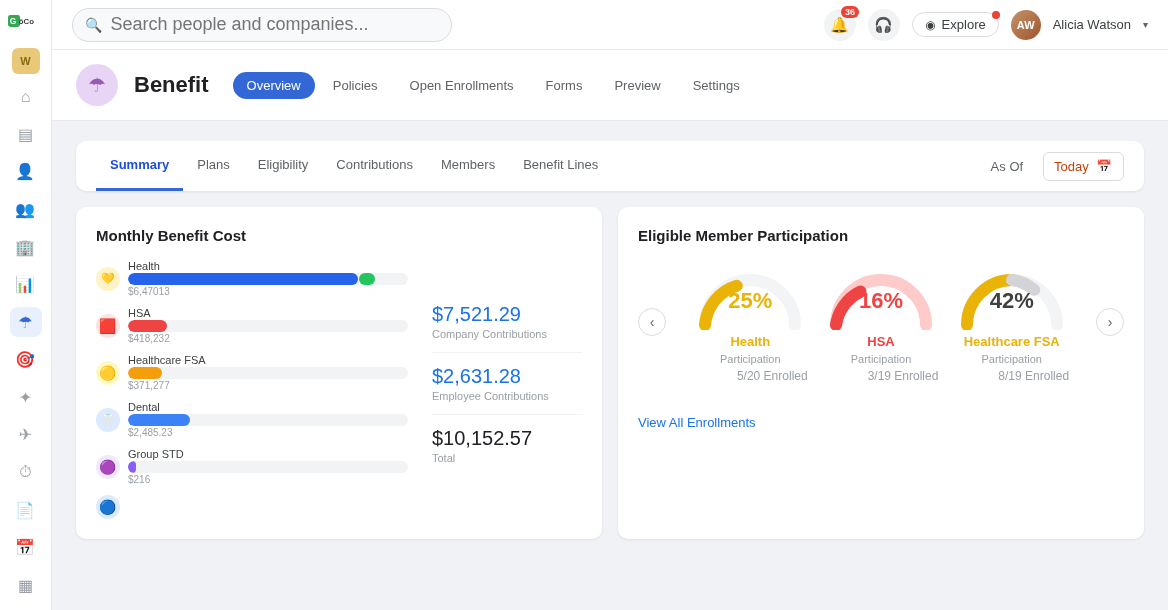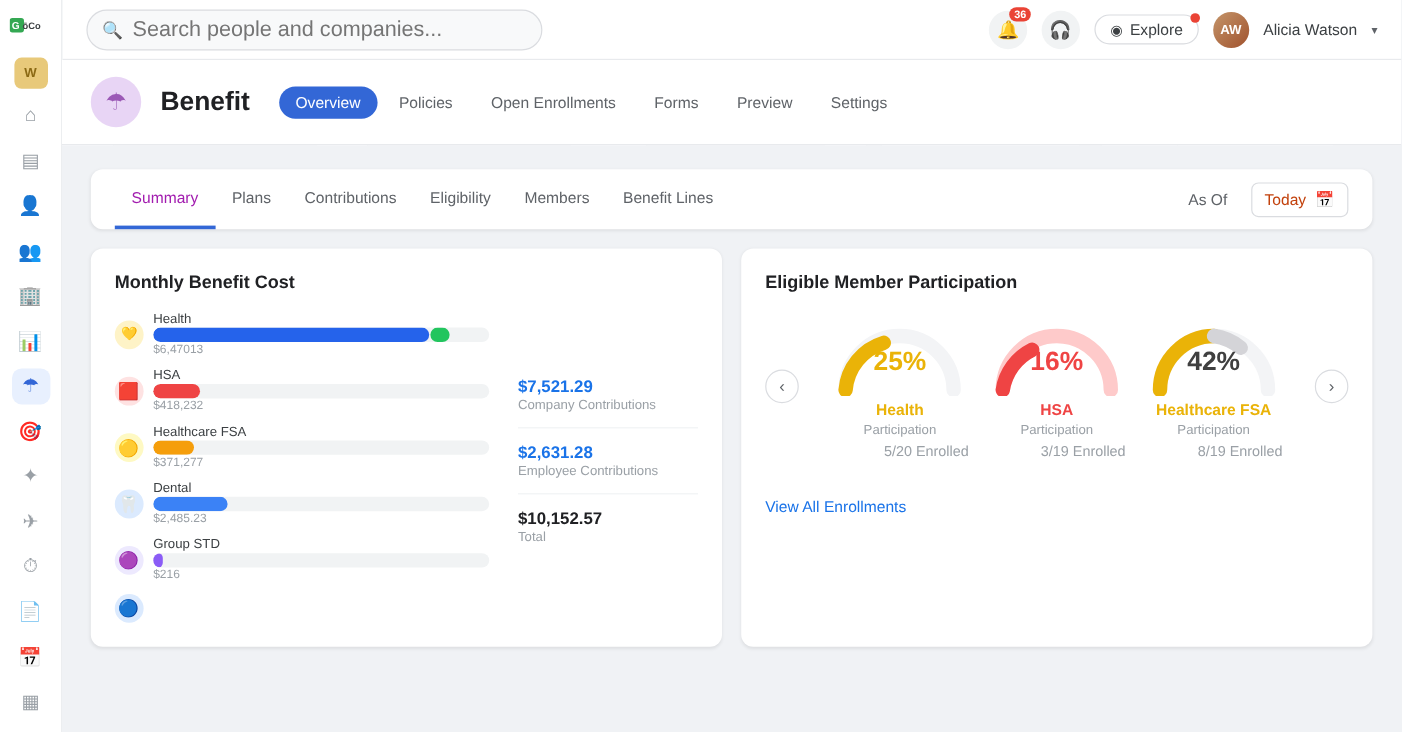--- a/index.html
+++ b/index.html
@@ -234,22 +234,23 @@
     }
     .sub-tab {
       padding: 16px 14px;
       font-size: 13px;
       cursor: pointer;
       color: #5f6368;
       border-bottom: 3px solid transparent;
       font-weight: 500;
     }
     .sub-tab.active {
-      color: #a21caf;
+      color: #1d4ed8;
       border-bottom-color: #3367d6;
+      font-weight: bold;
     }
     .as-of-section {
       display: flex;
       align-items: center;
       gap: 20px;
       font-size: 13px;
       color: #5f6368;
     }
     .date-input {
       border: 1px solid #dadce0;
@@ -346,22 +347,22 @@
       display: flex;
       flex-direction: column;
       gap: 2px;
       padding-bottom: 12px;
       border-bottom: 1px solid #f1f3f4;
     }
     .cost-item:last-child {
       border-bottom: none;
     }
     .cost-amount {
-      font-size: 14px;
-      font-weight: 700;
+      font-size: 20px;
+      font-weight: 400;
       color: #202124;
     }
     .cost-label {
       font-size: 11px;
       color: #9aa0a6;
     }
 
     
     .participation-carousel {
       position: relative;
@@ -504,22 +505,22 @@
         <div class="nav-tab">Settings</div>
       </div>
     </div>
 
     <div class="content-wrap">
 
       <div class="sub-tabs-card">
         <div class="sub-tabs">
           <div class="sub-tab active">Summary</div>
           <div class="sub-tab">Plans</div>
+          <div class="sub-tab">Eligibility</div>
           <div class="sub-tab">Contributions</div>
-          <div class="sub-tab">Eligibility</div>
           <div class="sub-tab">Members</div>
           <div class="sub-tab">Benefit Lines</div>
         </div>
         <div class="as-of-section">
           <span>As Of</span>
           <div class="date-input">
             <span>Today</span>
             <span>📅</span>
           </div>
         </div>

